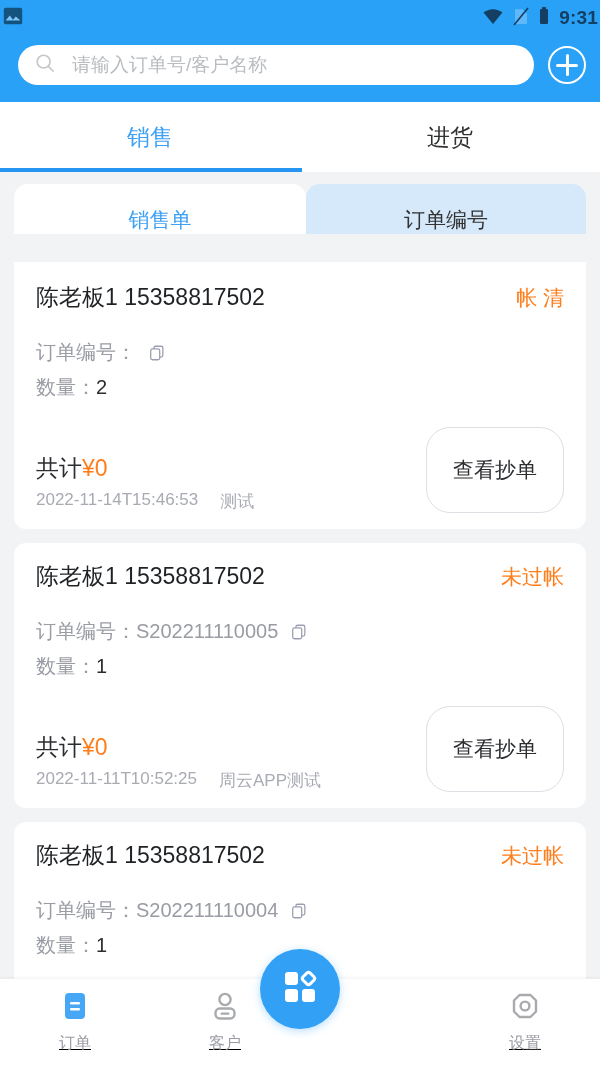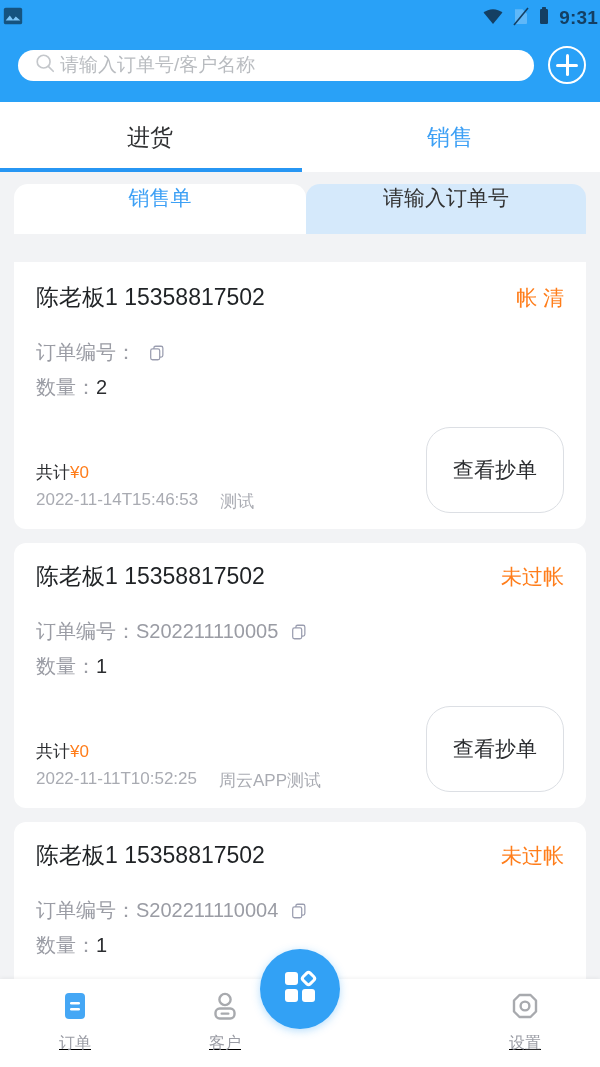--- a/index.html
+++ b/index.html
@@ -18,22 +18,22 @@
   .sb-left{ display:flex; align-items:center; gap:8px; }
   .sb-right{ margin-left:auto; display:flex; align-items:center; gap:9px; }
   .sb-time{ color:#143f63; font-size:19px; font-weight:bold; letter-spacing:.2px; }
 
   
   .searchbar{
     background:#29a1f7; height:66px; display:flex; align-items:center;
     padding:0 14px 8px 18px; gap:14px;
   }
   .search-field{
-    flex:1; height:31px; background:#ffffff; border-radius:22px;
-    display:flex; align-items:center; padding:0 16px; gap:4px;
+    flex:1; height:40px; background:#ffffff; border-radius:22px;
+    display:flex; align-items:center; padding:0 16px; gap:16px;
   }
   .search-input{
     border:none; outline:none; background:transparent; flex:1;
     font-size:19px; color:#333; font-family:inherit;
   }
   .search-input::placeholder{ color:#b9bcc0; }
   .plus-btn{
     width:38px; height:38px; flex:0 0 38px; border-radius:50%;
     border:2px solid #fff; display:flex; align-items:center; justify-content:center;
     cursor:pointer; background:transparent;
@@ -57,21 +57,21 @@
   .tab-underline{
     position:absolute; bottom:0; left:0; width:302px; height:4px; background:#2796f3;
   }
 
   
   .tabs-secondary{
     position:relative; height:50px; margin:12px 14px 0 14px;
   }
   .tab-s{
     position:absolute; top:0; height:50px;
-    display:flex; align-items:flex-start; justify-content:center;
+    display:flex; align-items:flex-end; justify-content:center;
     font-size:21px; cursor:pointer; user-select:none;
   }
   .tab-s.active{
     left:0; width:292px; background:#ffffff; color:#3da0f5;
     border-radius:14px 14px 0 0;
   }
   .tab-s.inactive{
     left:292px; right:0; width:280px; background:#d5e9fb; color:#333;
     border-radius:14px 14px 0 0;
   }
@@ -94,21 +94,21 @@
   .card-meta{ margin-top:22px; }
   .meta-row{ display:flex; align-items:center; font-size:20px; color:#9a9ca4; line-height:1.75; }
   .meta-row .val{ color:#9a9ca4; }
   .meta-row.qty .val{ color:#2b2d30; }
   .copy-icon{ margin-left:12px; display:inline-flex; cursor:pointer; }
 
   .card-foot{
     margin-top:22px; display:flex; align-items:flex-end;
   }
   .foot-left{ flex:1; }
-  .total{ font-size:17px; color:#2b2d30; }
+  .total{ font-size:23px; color:#2b2d30; }
   .total .amt{ color:#ff7d1a; }
   .sub{ margin-top:6px; font-size:17px; color:#a9abb2; display:flex; gap:22px; }
   .btn-view{
     border:1px solid #dcdfe4; border-radius:24px; background:#fff;
     padding:28px 26px; font-size:21px; color:#2b2d30; cursor:pointer;
     font-family:inherit; white-space:nowrap;
   }
 
   
   .bottom-nav{
@@ -176,35 +176,35 @@
         </svg>
       </span>
       <input class="search-input" type="text" placeholder="请输入订单号/客户名称" style="">
     </div>
     <div class="plus-btn">
       <span class="plus-ico"></span>
     </div>
   </div>
 
   <div class="tabs-primary">
+    <div class="tab-p active">
+      <span>销售</span>
+    </div>
     <div class="tab-p">
       <span>进货</span>
-    </div>
-    <div class="tab-p active">
-      <span>销售</span>
     </div>
     <div class="tab-underline"></div>
   </div>
 
   <div class="tabs-secondary">
     <div class="tab-s active">
       <span>销售单</span>
     </div>
     <div class="tab-s inactive">
-      <span>请输入订单号</span>
+      <span>订单编号</span>
     </div>
   </div>
 
   <div class="list">
 
     <div class="card first">
       <div class="card-head">
         <div class="cust-name">陈老板1 15358817502</div>
         <div class="status">帐 清</div>
       </div>

